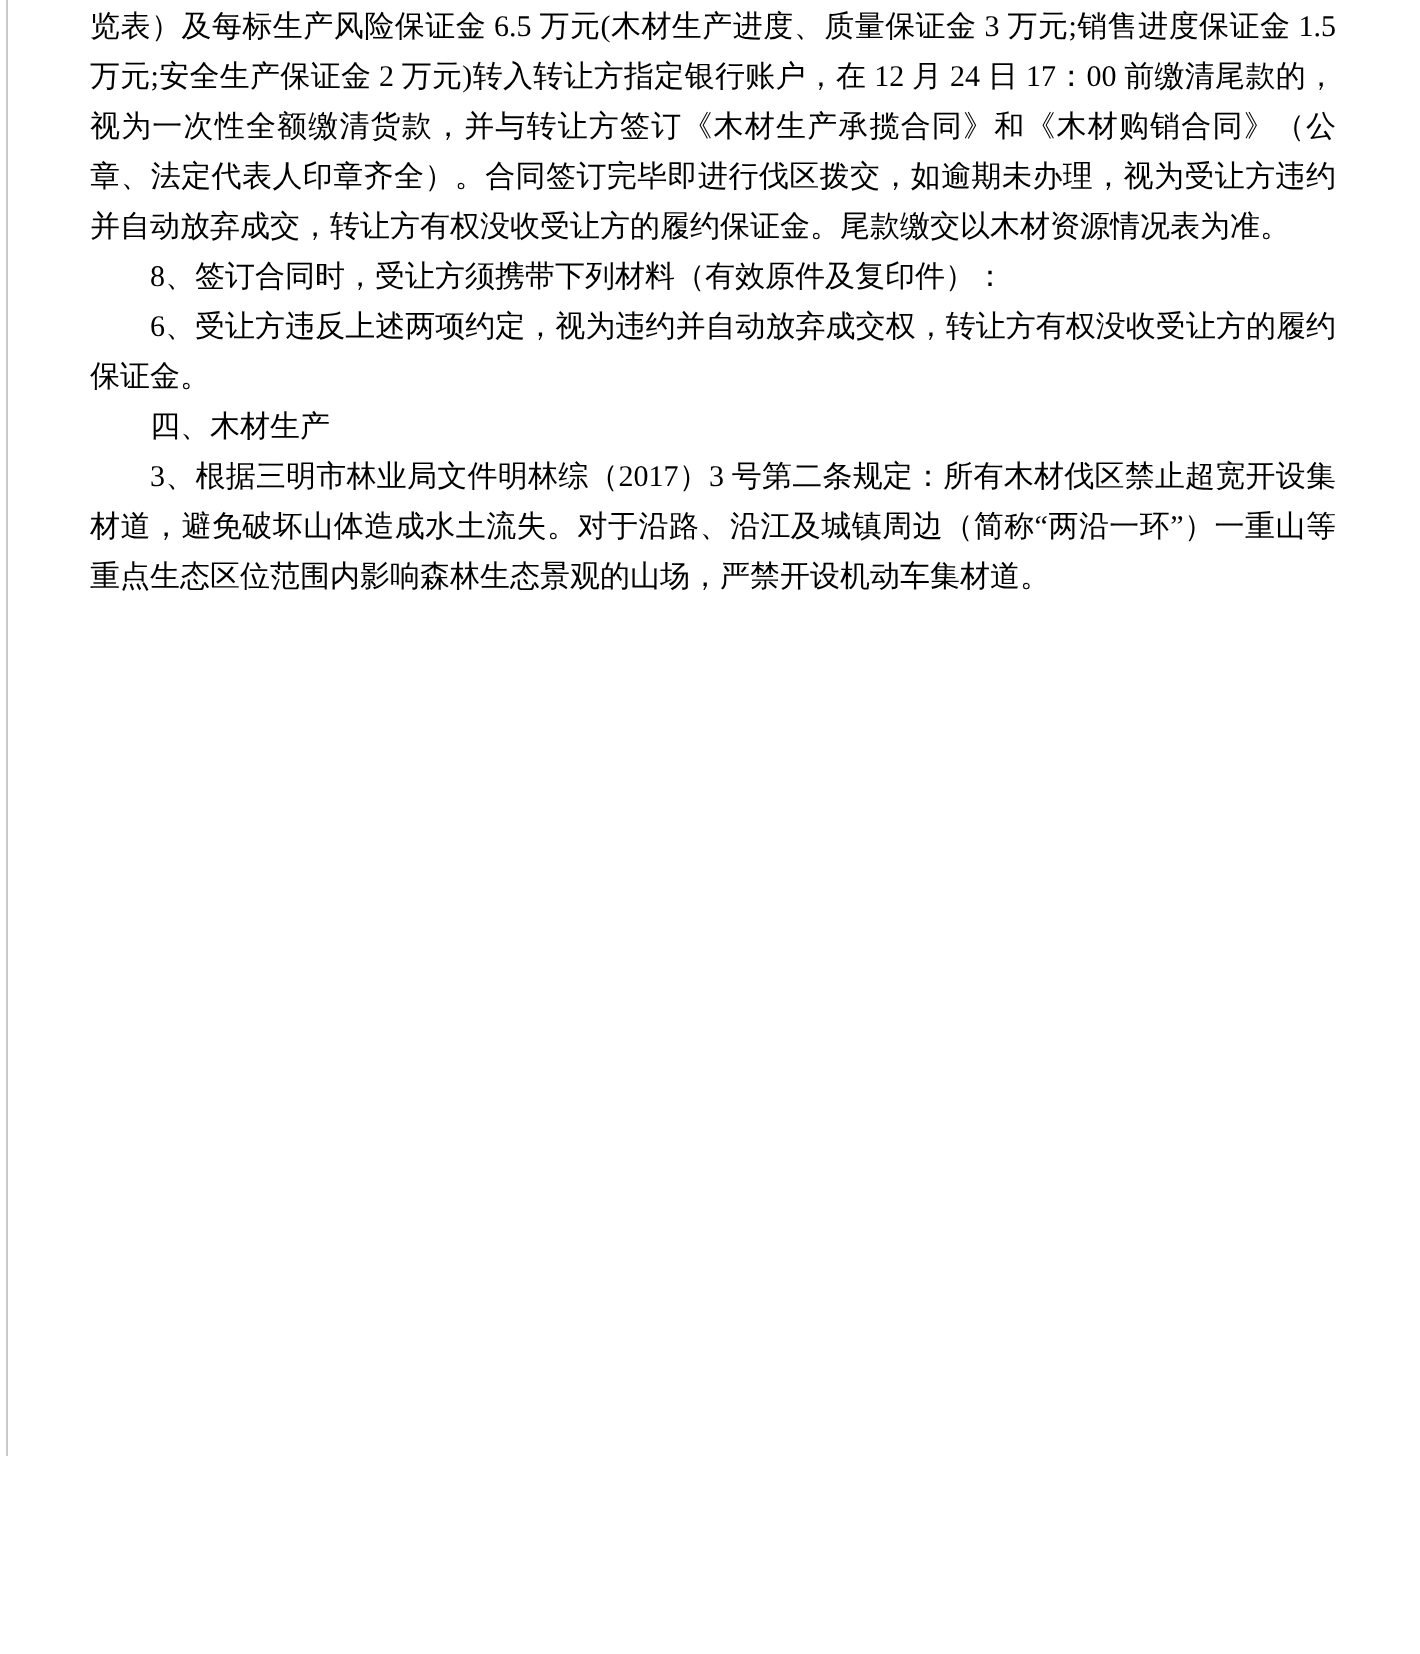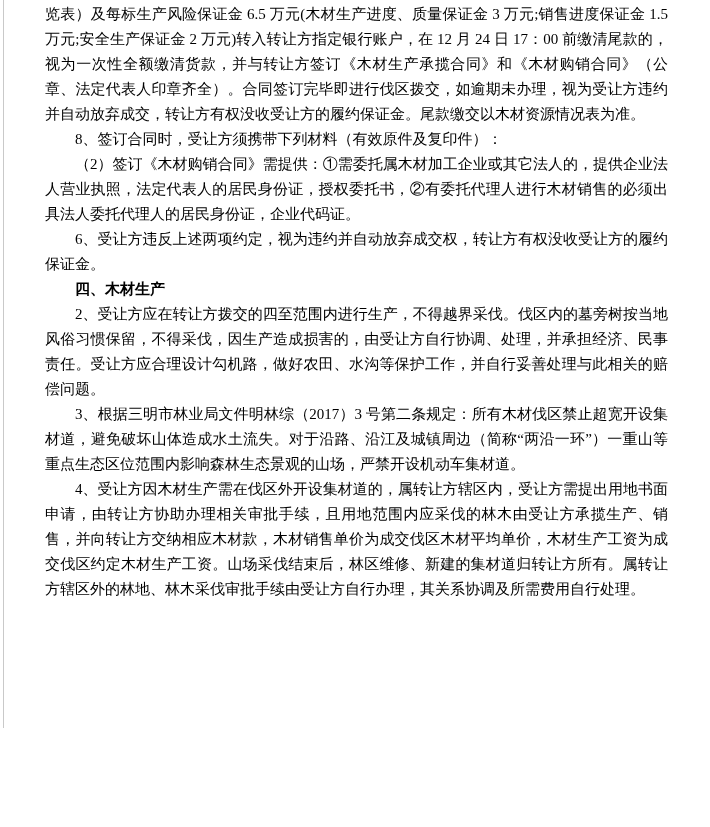--- a/index.html
+++ b/index.html
@@ -35,31 +35,28 @@
     font-size: 15px;
     line-height: 25px;
     text-align: justify;
     text-justify: inter-character;
     word-break: break-all;
   }
   .para.indent {
     text-indent: 2em;
   }
   .para.heading {
-    font-weight: bold;
+    font-weight: normal;
   }
 </style>
 </head>
 <body>
 
 <div class="page">
   <div class="page-edge-line"></div>
   <div class="text-body">
     <p class="para">览表）及每标生产风险保证金 6.5 万元(木材生产进度、质量保证金 3 万元;销售进度保证金 1.5 万元;安全生产保证金 2 万元)转入转让方指定银行账户，在 12 月 24 日 17：00 前缴清尾款的，视为一次性全额缴清货款，并与转让方签订《木材生产承揽合同》和《木材购销合同》（公章、法定代表人印章齐全）。合同签订完毕即进行伐区拨交，如逾期未办理，视为受让方违约并自动放弃成交，转让方有权没收受让方的履约保证金。尾款缴交以木材资源情况表为准。</p>
     <p class="para indent">8、签订合同时，受让方须携带下列材料（有效原件及复印件）：</p>
-    <p class="para indent">（2）签订《木材购销合同》需提供：①需委托属木材加工企业或其它法人的，提供企业法人营业执照，法定代表人的居民身份证，授权委托书，②有委托代理人进行木材销售的必须出具法人委托代理人的居民身份证，企业代码证。</p>
     <p class="para indent">6、受让方违反上述两项约定，视为违约并自动放弃成交权，转让方有权没收受让方的履约保证金。</p>
     <p class="para indent heading">四、木材生产</p>
-    <p class="para indent">2、受让方应在转让方拨交的四至范围内进行生产，不得越界采伐。伐区内的墓旁树按当地风俗习惯保留，不得采伐，因生产造成损害的，由受让方自行协调、处理，并承担经济、民事责任。受让方应合理设计勾机路，做好农田、水沟等保护工作，并自行妥善处理与此相关的赔偿问题。</p>
     <p class="para indent">3、根据三明市林业局文件明林综（2017）3 号第二条规定：所有木材伐区禁止超宽开设集材道，避免破坏山体造成水土流失。对于沿路、沿江及城镇周边（简称“两沿一环”）一重山等重点生态区位范围内影响森林生态景观的山场，严禁开设机动车集材道。</p>
-    <p class="para indent">4、受让方因木材生产需在伐区外开设集材道的，属转让方辖区内，受让方需提出用地书面申请，由转让方协助办理相关审批手续，且用地范围内应采伐的林木由受让方承揽生产、销售，并向转让方交纳相应木材款，木材销售单价为成交伐区木材平均单价，木材生产工资为成交伐区约定木材生产工资。山场采伐结束后，林区维修、新建的集材道归转让方所有。属转让方辖区外的林地、林木采伐审批手续由受让方自行办理，其关系协调及所需费用自行处理。</p>
   </div>
 </div>
 
 </body></html>

